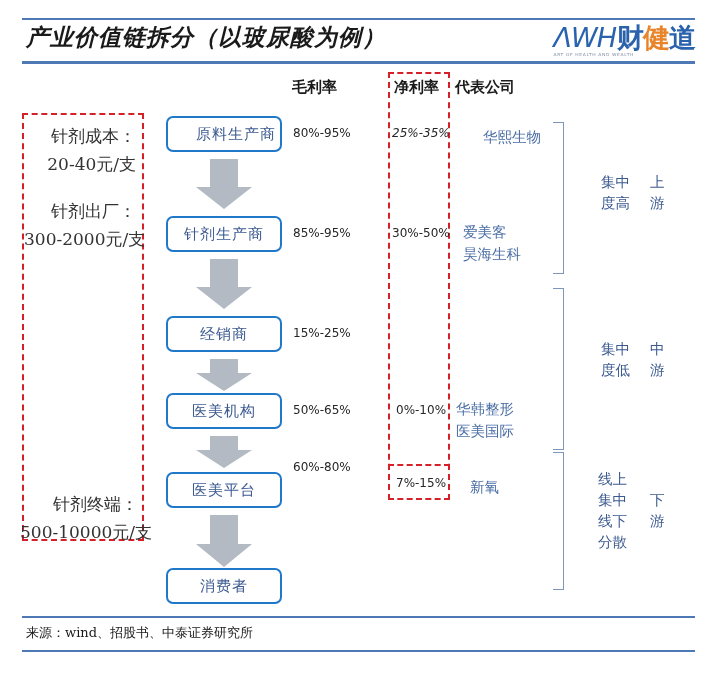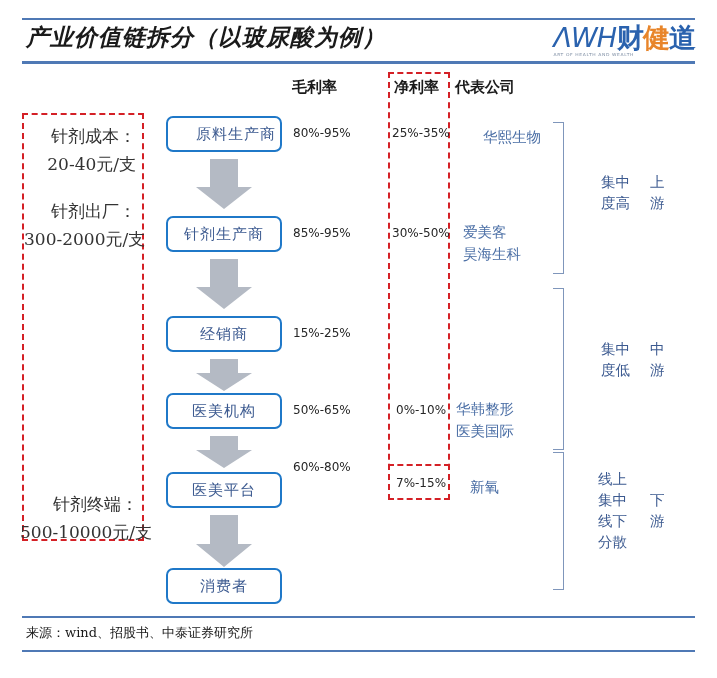--- a/index.html
+++ b/index.html
@@ -291,21 +291,21 @@
   <div class="chain-box" style="top:472px;">医美平台</div>
   <div class="arrow" style="top:515px;">
     <svg width="56" height="52" viewBox="0 0 56 52">
         <polygon points="14,0 42,0 42,29 56,29 28,52 0,29 14,29" fill="#b4bac4"></polygon>
       </svg>
   </div>
 
   <div class="chain-box" style="top:568px;">消费者</div>
 
   <div class="cell" style="left:293px; top:126px;">80%-95%</div>
-  <div class="cell" style="left:392px; top:126px;">25%-35%</div>
+  <div class="cell" style="left:392px; top:126px;font-style:italic;">25%-35%</div>
   <div class="cell-company" style="left:456px; top:126px;margin-left:27px;">华熙生物</div>
 
   <div class="cell" style="left:293px; top:226px;">85%-95%</div>
   <div class="cell" style="left:392px; top:226px;">30%-50%</div>
   <div class="cell-company" style="left:463px; top:221px;">
     <span>爱美客</span><br>
     <span>昊海生科</span>
   </div>
 
   <div class="cell" style="left:293px; top:326px;">15%-25%</div>

